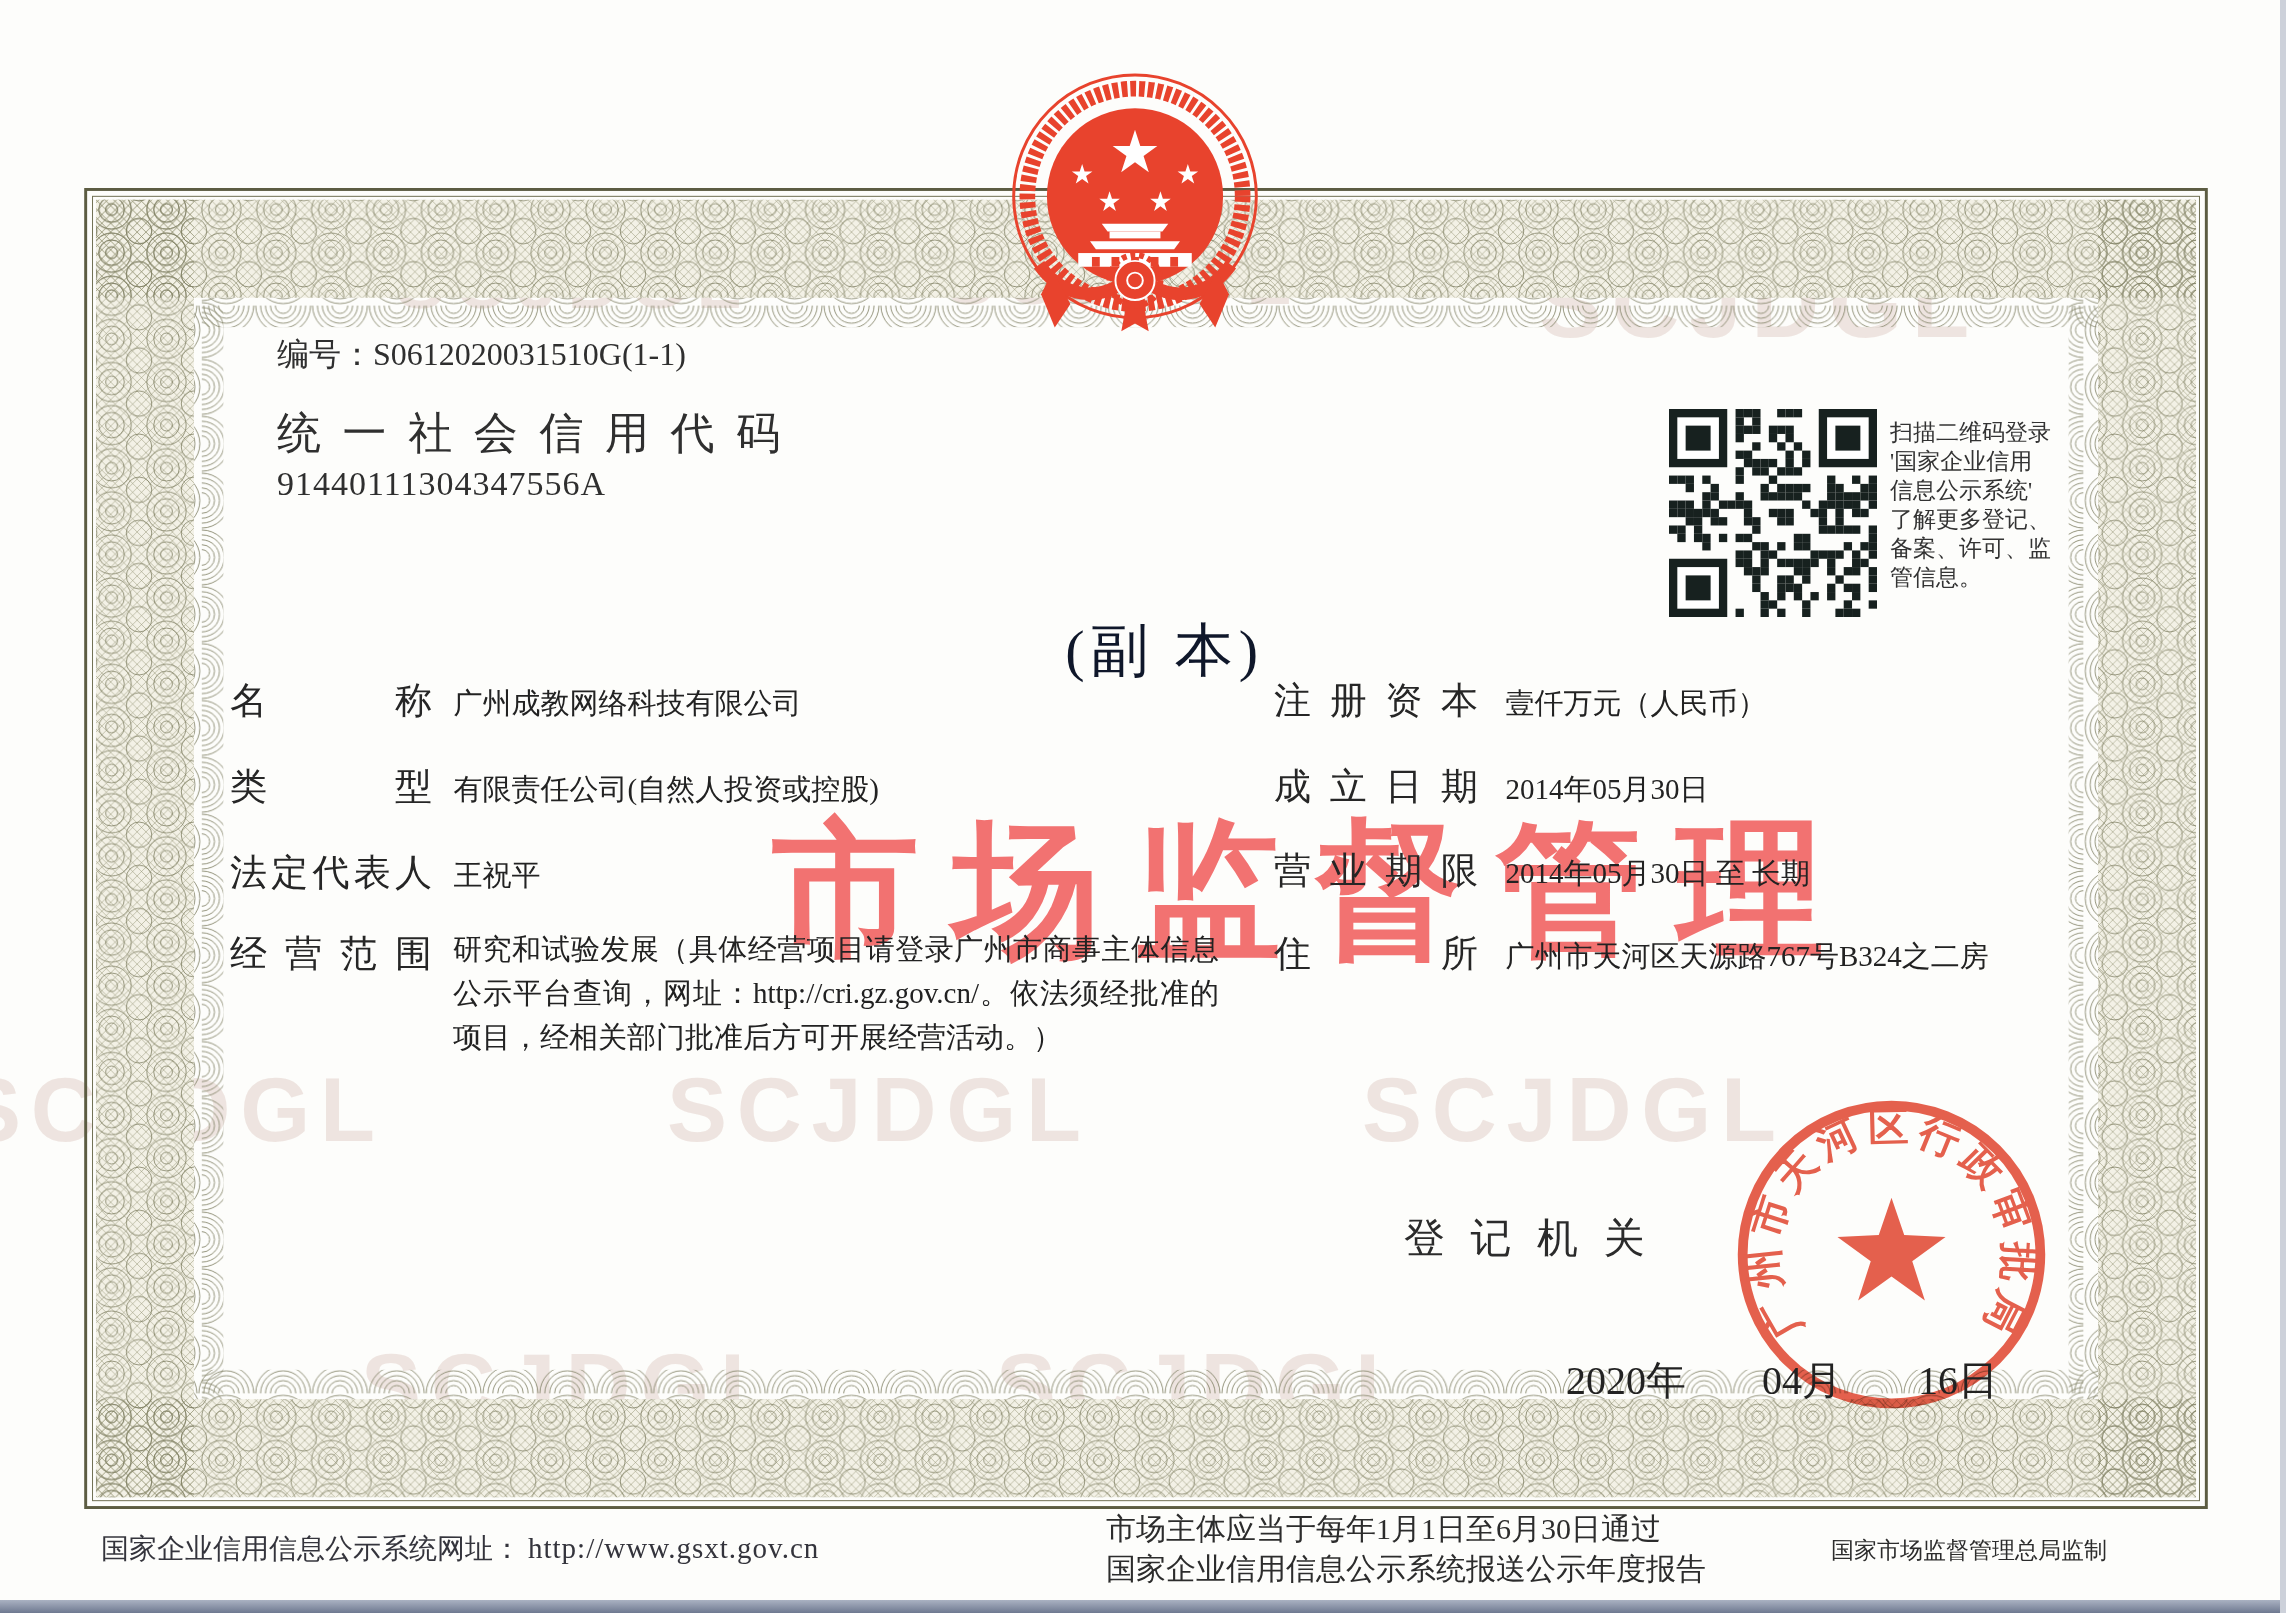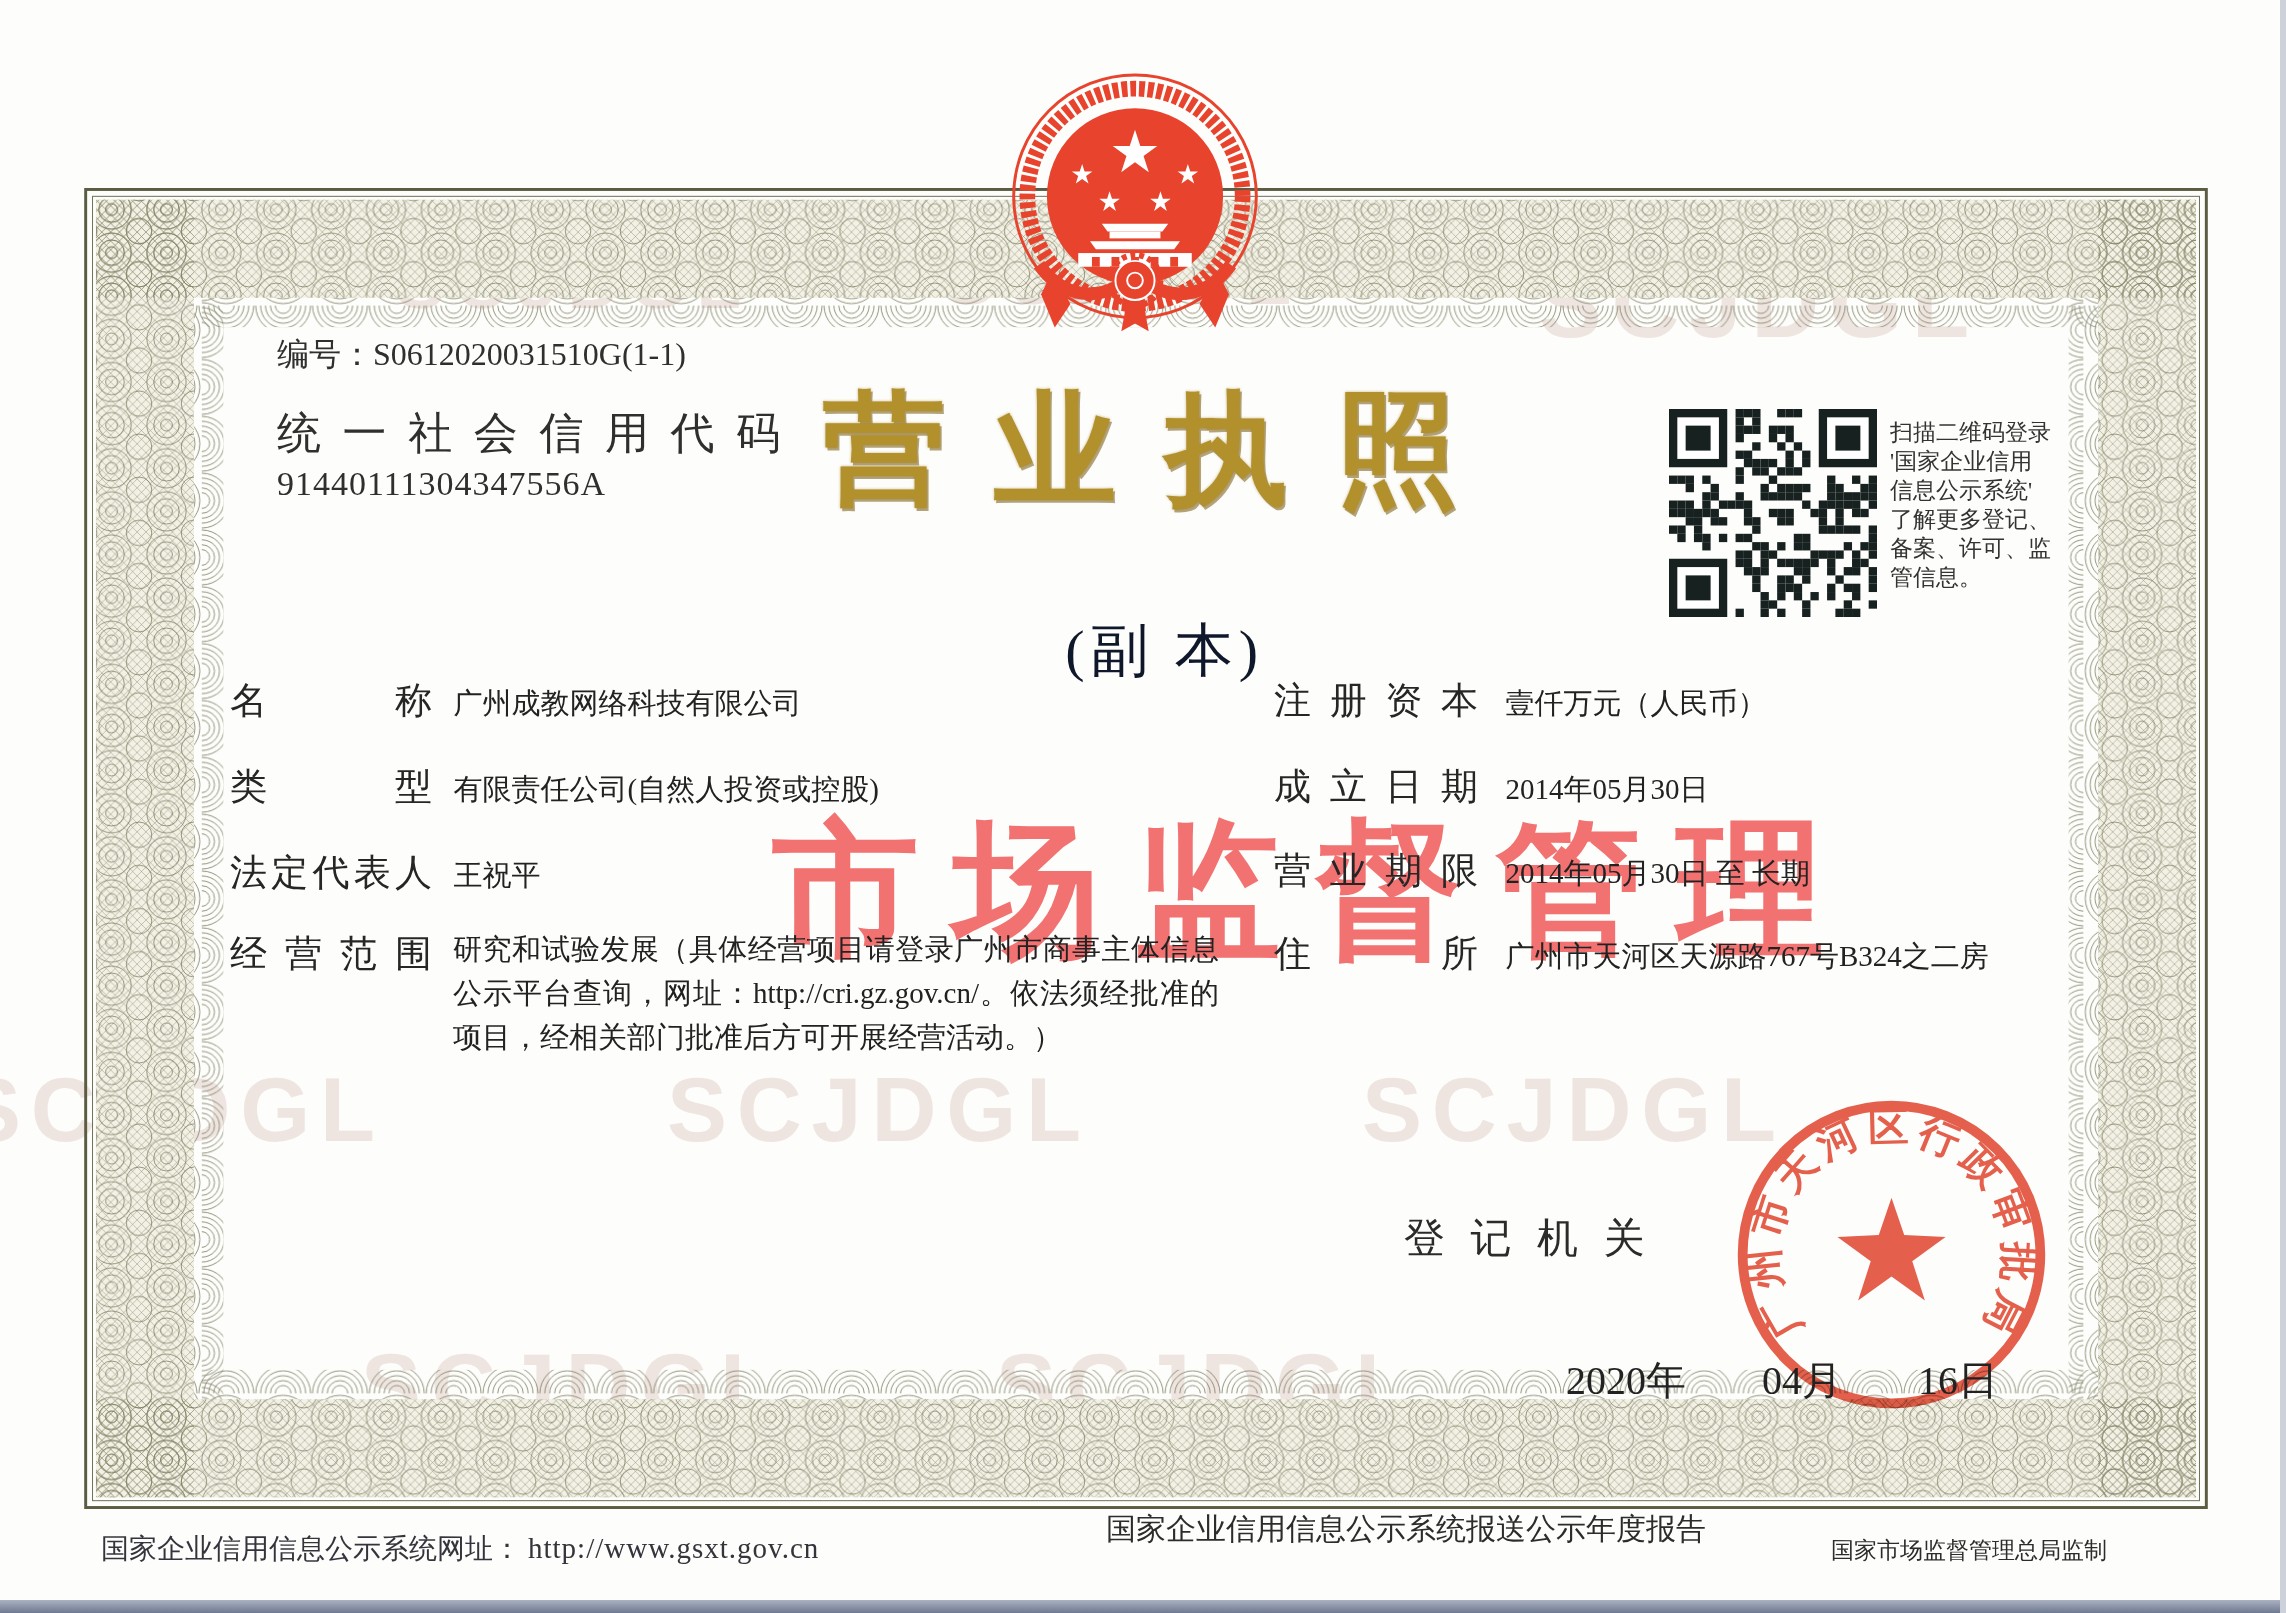--- a/index.html
+++ b/index.html
@@ -193,21 +193,20 @@
       <circle cx="0" cy="72" r="8" fill="none" stroke="#ffffff" stroke-width="2"></circle>
     </g>
   </svg>
 
   <div class="serial" data-name="serial-number-line">
     <span data-name="serial-label">编号：</span><span data-name="serial-value">S0612020031510G(1-1)</span>
   </div>
   <div class="credit-label" data-name="credit-code-label">统一社会信用代码</div>
   <div class="credit-code" data-name="credit-code-value">91440111304347556A</div>
 
-  <div class="title" data-name="license-title">营业执照</div>
   <div class="subtitle" data-name="license-subtitle">(副 本)</div>
 
   <div class="qr" id="qr" data-name="qr-code"><svg width="208" height="208" xmlns="http://www.w3.org/2000/svg" viewBox="0 0 212 212">
         <rect x="67.84" y="0.00" width="8.48" height="8.48" fill="#17211f"></rect>
         <rect x="76.32" y="0.00" width="8.48" height="8.48" fill="#17211f"></rect>
         <rect x="84.80" y="0.00" width="8.48" height="8.48" fill="#17211f"></rect>
         <rect x="110.24" y="0.00" width="8.48" height="8.48" fill="#17211f"></rect>
         <rect x="118.72" y="0.00" width="8.48" height="8.48" fill="#17211f"></rect>
         <rect x="127.20" y="0.00" width="8.48" height="8.48" fill="#17211f"></rect>
         <rect x="67.84" y="8.48" width="8.48" height="8.48" fill="#17211f"></rect>
@@ -474,20 +473,21 @@
     <span data-name="issue-date-year">2020年</span>
     <span data-name="issue-date-month">04月</span>
     <span data-name="issue-date-day">16日</span>
   </div>
 
   <div class="footer-left" data-name="footer-publicity-site">
     <span data-name="footer-site-label">国家企业信用信息公示系统网址：</span>
     <span class="url" data-name="footer-site-url">http://www.gsxt.gov.cn</span>
   </div>
   <div class="footer-center" data-name="footer-annual-report-notice">
+    <div data-name="footer-notice-line1">市场主体应当于每年1月1日至6月30日通过</div>
     <div data-name="footer-notice-line2">国家企业信用信息公示系统报送公示年度报告</div>
   </div>
   <div class="footer-right" data-name="footer-issuer">国家市场监督管理总局监制</div>
 
   <div class="scan-bottom" data-name="scan-edge-bottom"></div>
   <div class="scan-right" data-name="scan-edge-right"></div>
 </div>
 
 
 </body></html>

